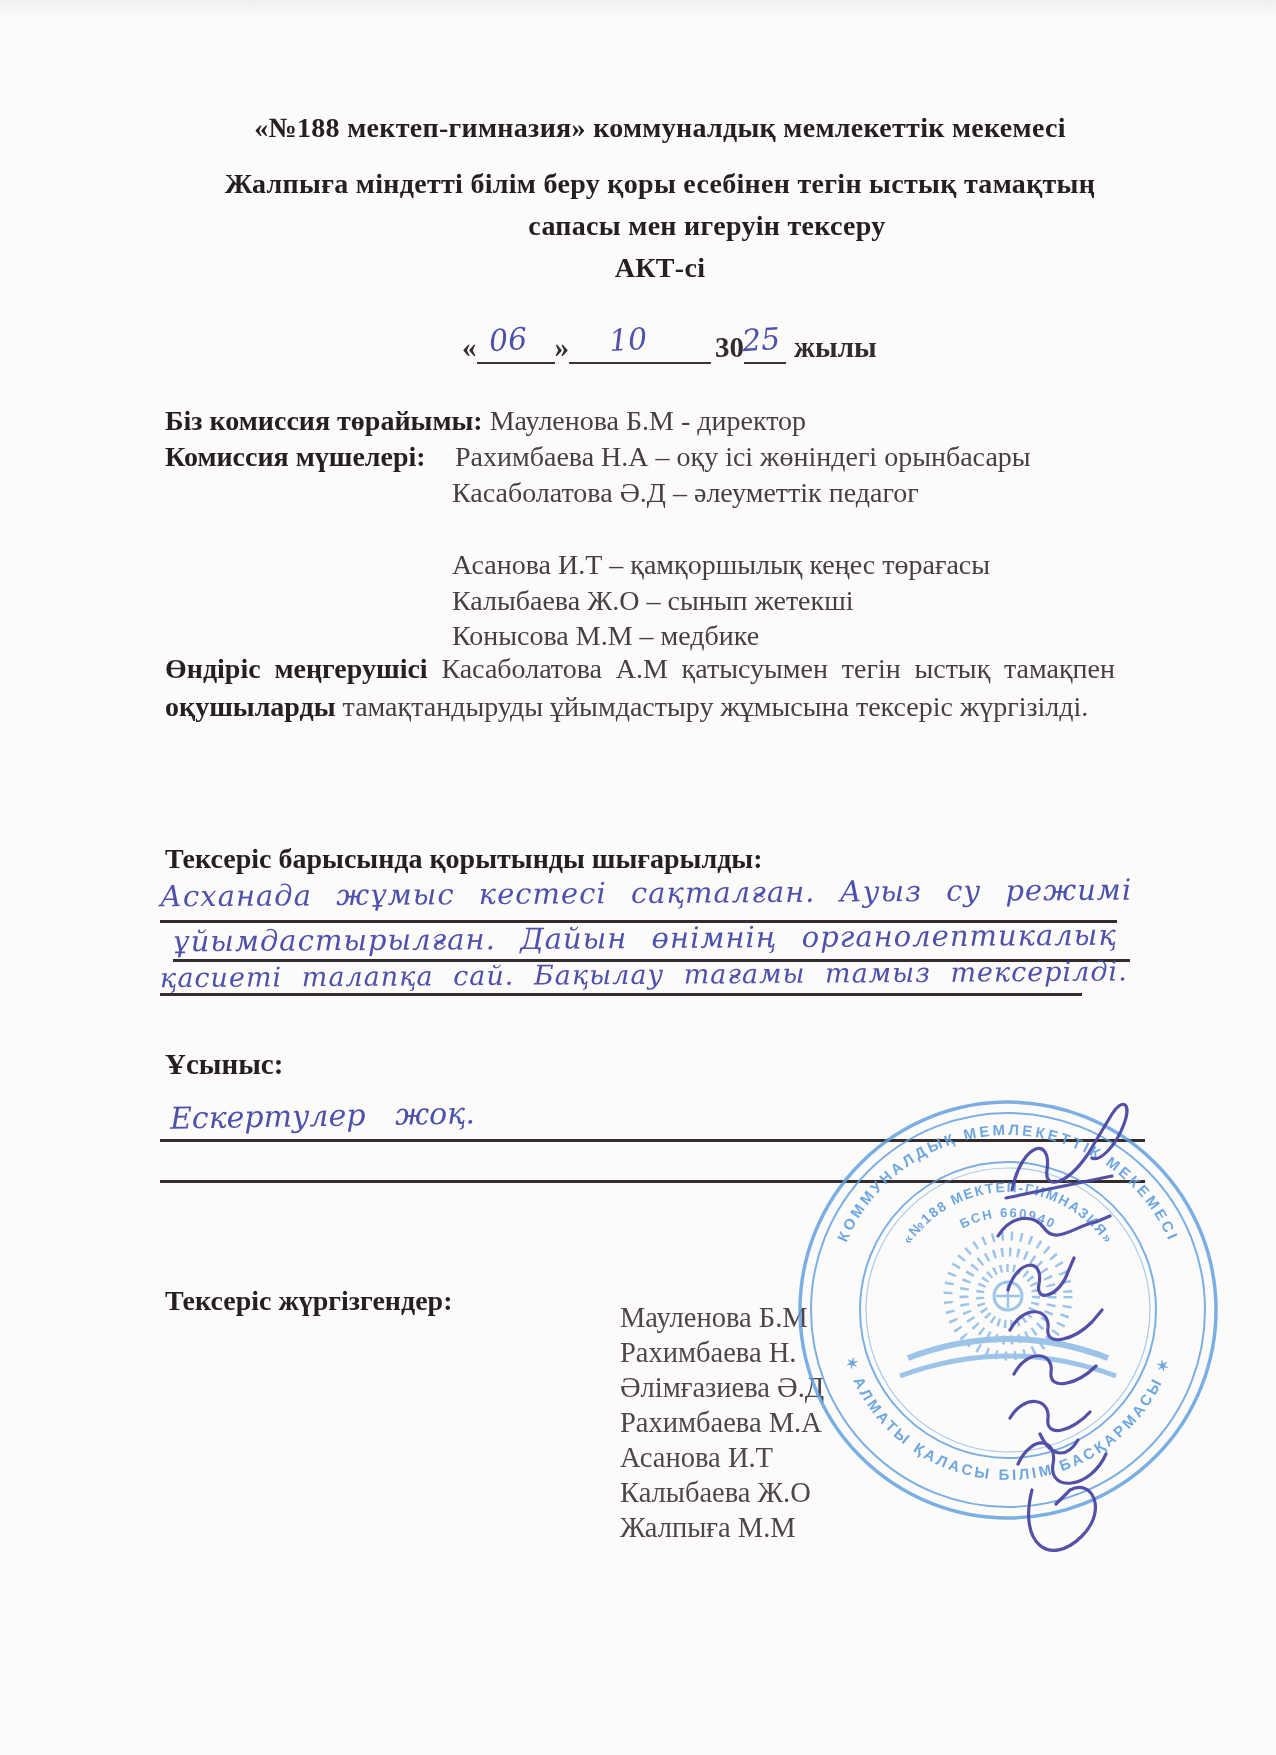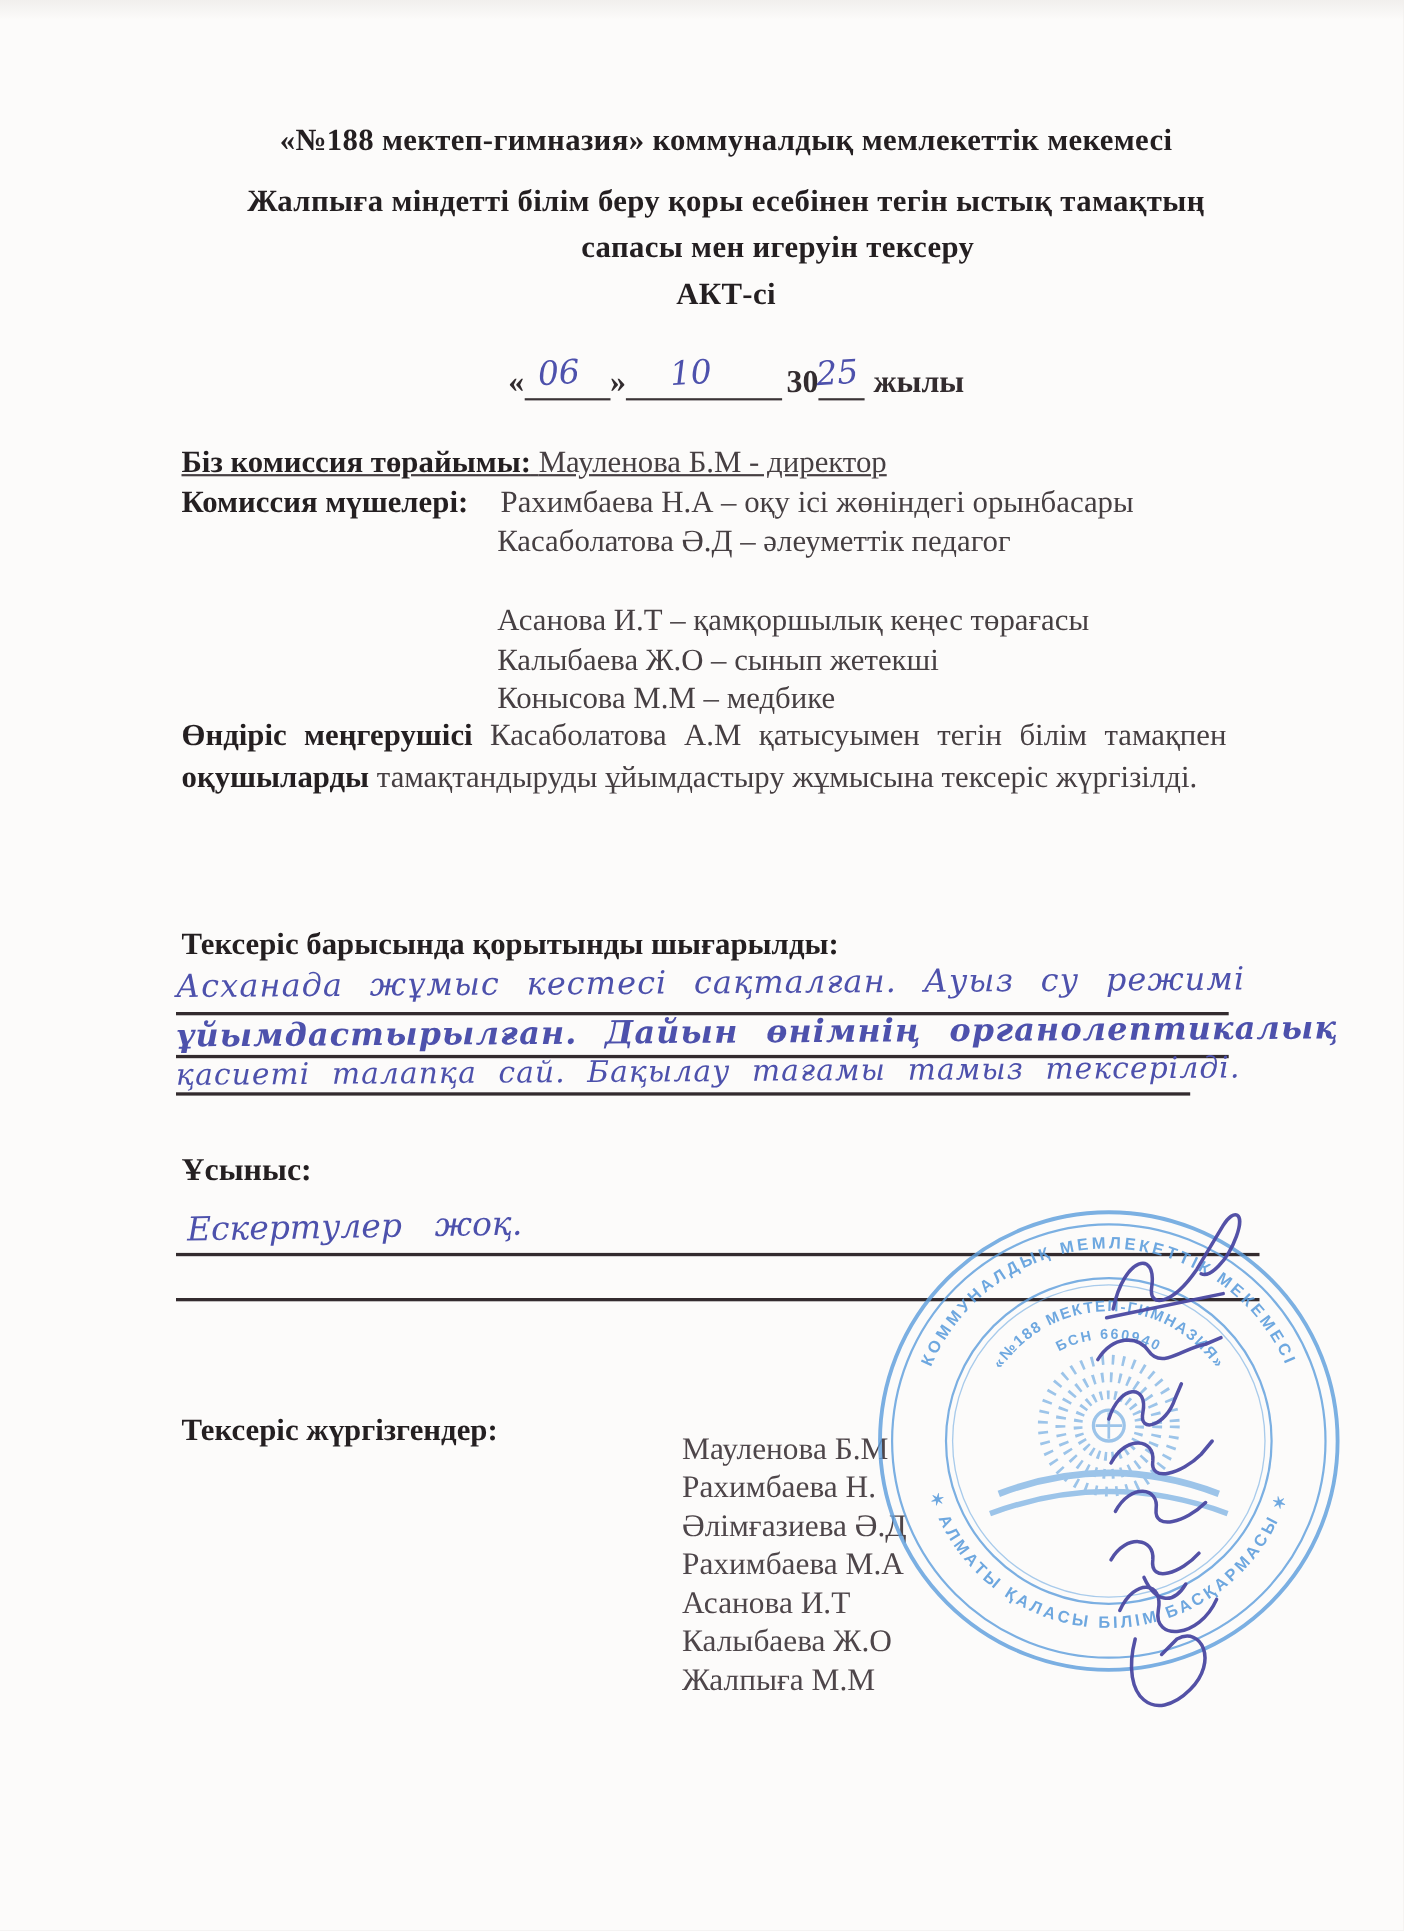--- a/index.html
+++ b/index.html
@@ -53,41 +53,41 @@
     <span class="blank" style="width:142px;">
       <span class="hw hw-num" style="left:40px;">10</span>
     </span>
     <span style="margin-left:4px;">30</span>
     <span class="blank" style="width:42px;">
       <span class="hw hw-num" style="left:-2px;">25</span>
     </span>
     <span style="margin-left:8px;">жылы</span>
   </div>
 
-  <div class="row" style="left:165px;top:405px;text-decoration:underline;">
+  <div class="row" style="left:165px;top:405px;">
     <span class="b">Біз комиссия төрайымы:</span>
     <span>Мауленова Б.М - директор</span>
   </div>
   <div class="row b" style="left:165px;top:441px;">Комиссия мүшелері:</div>
   <div class="row" style="left:455px;top:441px;">Рахимбаева Н.А – оқу ісі жөніндегі орынбасары</div>
   <div class="row" style="left:452px;top:477px;">Касаболатова Ә.Д – әлеуметтік педагог</div>
   <div class="row" style="left:452px;top:549px;">Асанова И.Т – қамқоршылық кеңес төрағасы</div>
   <div class="row" style="left:452px;top:585px;">Калыбаева Ж.О – сынып жетекші</div>
   <div class="row" style="left:452px;top:620px;">Конысова М.М  – медбике</div>
 
   <div class="abs para" style="left:165px;top:650px;width:950px;">
-    <span class="b">Өндіріс меңгерушісі</span><span> Касаболатова А.М қатысуымен тегін білім тамақпен </span><span class="b">оқушыларды</span><span> тамақтандыруды ұйымдастыру жұмысына тексеріс жүргізілді.</span>
+    <span class="b">Өндіріс меңгерушісі</span><span> Касаболатова А.М қатысуымен тегін ыстық тамақпен </span><span class="b">оқушыларды</span><span> тамақтандыруды ұйымдастыру жұмысына тексеріс жүргізілді.</span>
   </div>
 
   <div class="abs b" style="left:165px;top:843px;font-size:28px;">Тексеріс барысында қорытынды шығарылды:</div>
 
   <div class="hw-line" style="left:160px;top:876px;width:957px;height:44px;">
     <span class="hw">Асханада жұмыс кестесі сақталған. Ауыз су режимі</span>
   </div>
-  <div class="hw-line" style="left:160px;top:921px;width:957px;height:38px;font-weight:bold;">
+  <div class="hw-line" style="left:173px;top:921px;width:957px;height:38px;">
     <span class="hw">ұйымдастырылған. Дайын өнімнің органолептикалық</span>
   </div>
   <div class="hw-line" style="left:160px;top:959px;width:922px;height:34px;">
     <span class="hw" style="font-size:27px;word-spacing:10px;">қасиеті талапқа сай. Бақылау тағамы тамыз тексерілді.</span>
   </div>
 
   <div class="abs b" style="left:165px;top:1048px;font-size:29px;">Ұсыныс:</div>
   <div class="abs hw" style="left:170px;top:1098px;font-size:30px;word-spacing:20px;transform:rotate(-1deg);">Ескертулер жоқ.</div>
   <div class="rule" style="left:160px;top:1139px;width:985px;"></div>
   <div class="rule" style="left:160px;top:1180px;width:985px;"></div>

